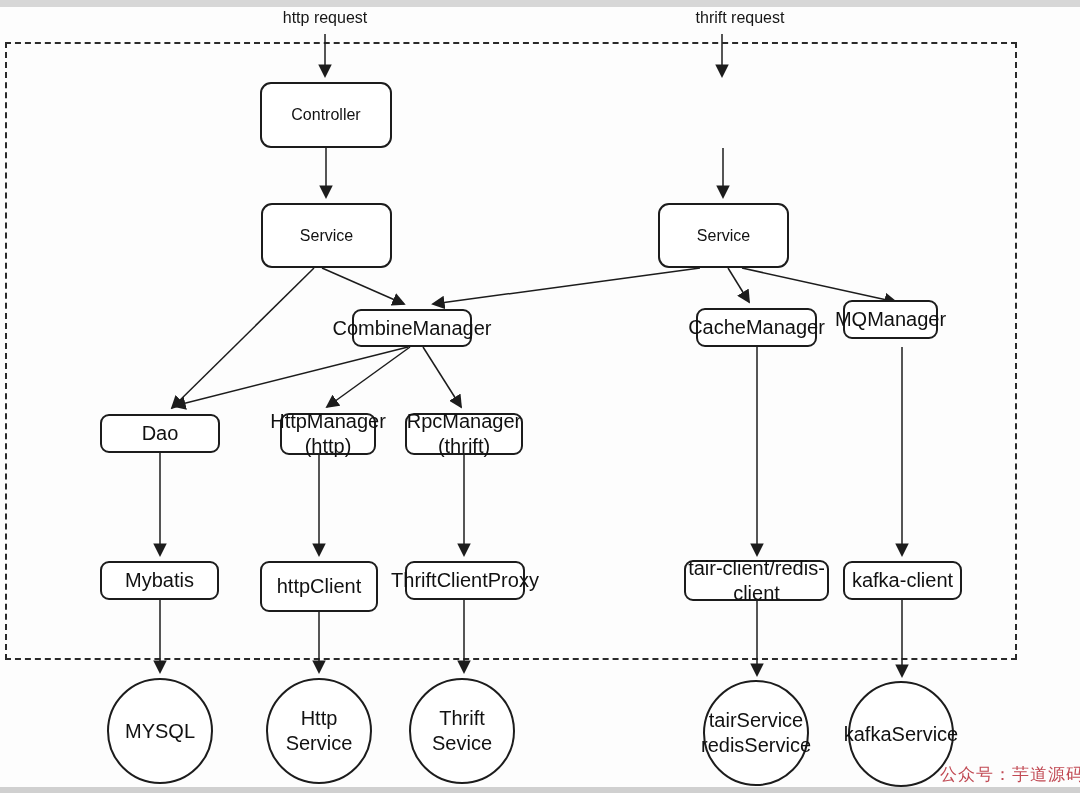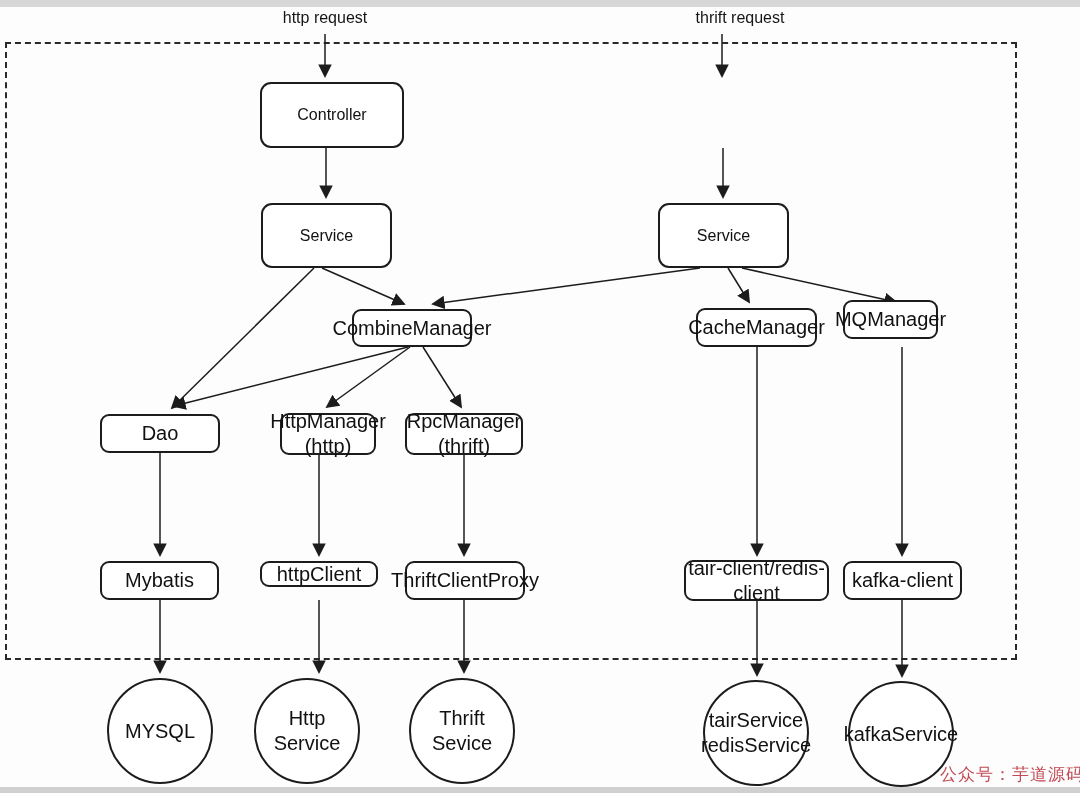--- a/index.html
+++ b/index.html
@@ -68,40 +68,40 @@
       <line x1="319" y1="600" x2="319" y2="672" marker-end="url(#arrow)"></line>
       <line x1="464" y1="600" x2="464" y2="672" marker-end="url(#arrow)"></line>
       <line x1="757" y1="601" x2="757" y2="675" marker-end="url(#arrow)"></line>
       <line x1="902" y1="600" x2="902" y2="676" marker-end="url(#arrow)"></line>
     </g>
   </svg>
 
   <div class="toplabel" style="left:325px;top:9px;">http request</div>
   <div class="toplabel" style="left:722px;top:9px;padding-left:36px;">thrift request</div>
 
-  <div class="node big" style="left:260px;top:82px;width:144px;height:66px;">Controller</div>
+  <div class="node big" style="left:260px;top:82px;width:132px;height:66px;">Controller</div>
   <div class="node big" style="left:261px;top:203px;width:131px;height:65px;">Service</div>
   <div class="node big" style="left:658px;top:203px;width:131px;height:65px;">Service</div>
   <div class="node" style="left:352px;top:309px;width:120px;height:38px;">CombineManager</div>
   <div class="node" style="left:696px;top:308px;width:121px;height:39px;">CacheManager</div>
   <div class="node" style="left:843px;top:300px;width:95px;height:39px;">MQManager</div>
   <div class="node" style="left:100px;top:414px;width:120px;height:39px;">Dao</div>
   <div class="node" style="left:248px;top:413px;width:96px;height:42px;margin-left:32px;">HttpManager
 (http)</div>
   <div class="node" style="left:405px;top:413px;width:118px;height:42px;">RpcManager
 (thrift)</div>
   <div class="node" style="left:100px;top:561px;width:119px;height:39px;">Mybatis</div>
-  <div class="node" style="left:260px;top:561px;width:118px;height:26px;">httpClient</div>
+  <div class="node" style="left:260px;top:561px;width:118px;height:51px;">httpClient</div>
   <div class="node" style="left:405px;top:561px;width:120px;height:39px;">ThriftClientProxy</div>
   <div class="node" style="left:684px;top:560px;width:145px;height:41px;">tair-client/redis-
 client</div>
   <div class="node circle" style="left:107px;top:678px;width:106px;height:106px;">MYSQL</div>
 
   <div class="node" style="left:843px;top:561px;width:119px;height:39px;">kafka-client</div>
-  <div class="node circle" style="left:254px;top:678px;width:106px;height:106px;">Http
+  <div class="node circle" style="left:266px;top:678px;width:106px;height:106px;">Http
 Service</div>
   <div class="node circle" style="left:409px;top:678px;width:106px;height:106px;">Thrift
 Sevice</div>
   <div class="node circle" style="left:703px;top:680px;width:106px;height:106px;">tairService
 redisService</div>
   <div class="node circle" style="left:848px;top:681px;width:106px;height:106px;">kafkaService</div>
 
   <div class="watermark" style="left: 940px; top: 763px; color: rgb(193, 74, 84);">公众号：芋道源码</div>
 
 </div>

